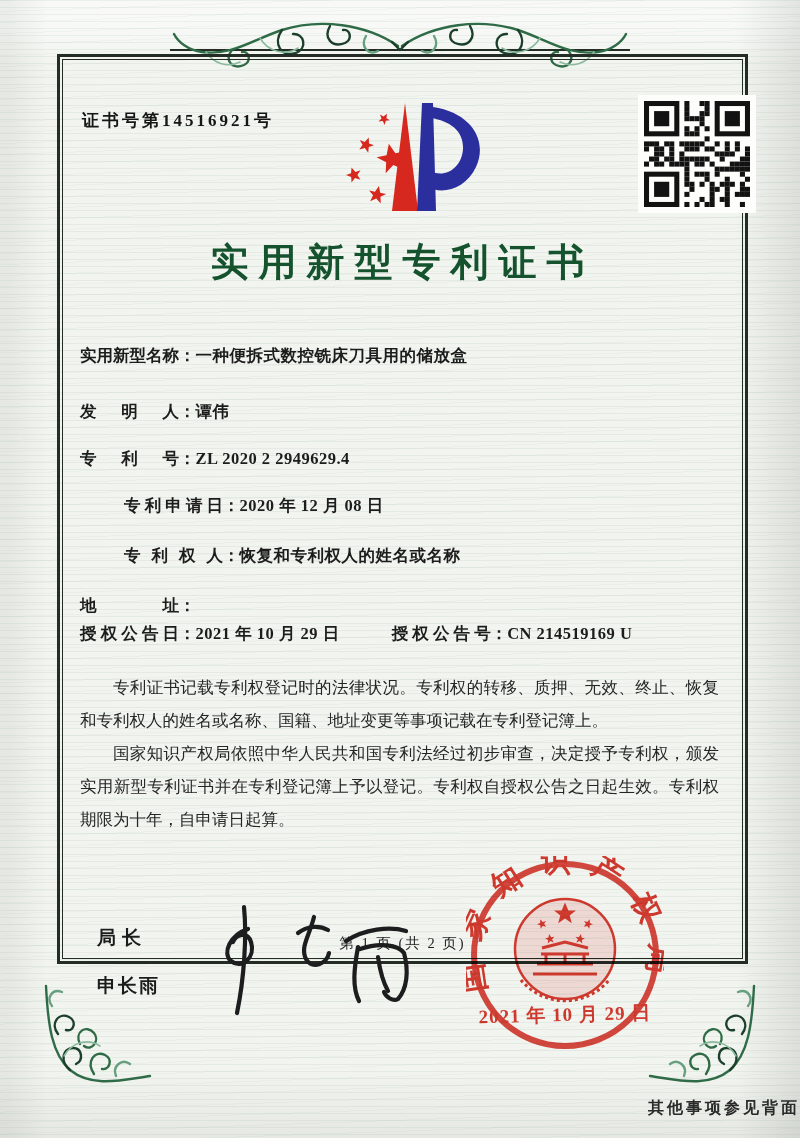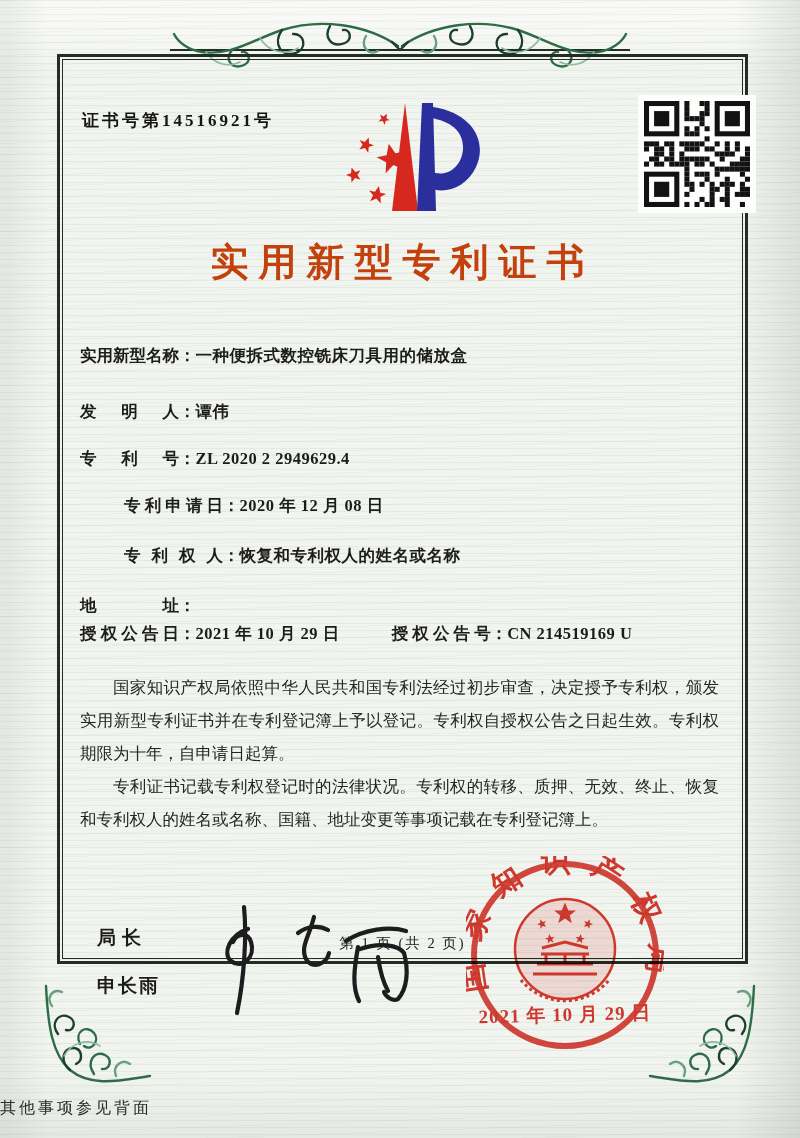--- a/index.html
+++ b/index.html
@@ -39,21 +39,21 @@
     position:absolute;left:22px;top:52px;font-size:17px;font-weight:600;
     letter-spacing:3px;color:#161616;
   }
   .logo{position:absolute;left:272px;top:40px;width:152px;height:122px;}
   .qr-wrap{
     position:absolute;left:578px;top:38px;width:118px;height:118px;background:#fdfdfc;
     display:flex;align-items:center;justify-content:center;
   }
   .title{
     position:absolute;left:0;top:180px;width:100%;text-align:center;
-    font-size:38px;font-weight:700;letter-spacing:10px;color:#c2410c;
+    font-size:38px;font-weight:700;letter-spacing:10px;color:#14532d;
   }
 
   
   .fields{position:absolute;left:20px;top:287px;right:24px;font-size:16.5px;font-weight:600;}
   .frow{display:flex;align-items:flex-start;line-height:24px;}
   .flabel{flex:0 0 auto;white-space:nowrap;}
   .flabel-inner{display:inline-block;width:99px;text-align:justify;text-align-last:justify;}
   .fvalue{flex:1 1 auto;letter-spacing:.5px;}
   .mb-lg{margin-bottom:32px;} .mb-md{margin-bottom:23px;margin-top:16px;} .mb-sm{margin-bottom:26px;margin-left:44px;}
   .frow-double{display:flex;}
@@ -79,22 +79,22 @@
     color:#d93025;font-size:19px;font-weight:700;letter-spacing:1px;transform:rotate(-1.5deg);
     font-family:"Liberation Serif","DejaVu Serif",serif;
   }
 
   
   .page-no{
     position:absolute;left:0;bottom:8px;width:100%;text-align:center;
     font-size:14.5px;letter-spacing:2px;color:#1e1e1e;
   }
   .back-note{
-    position:absolute;left:0;top:1098px;width:100%;text-align:left;
-    font-size:16px;letter-spacing:3px;color:#2a2a2a;font-weight:400;
+    position:absolute;left:0;top:1098px;width:100%;text-align:right;
+    font-size:16px;letter-spacing:3px;color:#2a2a2a;font-weight:700;
   }
 
   .hidden-defs{position:absolute;width:0;height:0;overflow:hidden;}
 </style>
 </head>
 <body>
 
 <div class="paper-texture"></div>
 
 <svg class="hidden-defs" aria-hidden="true">
@@ -319,22 +319,22 @@
       <span class="flabel"><span class="flabel-inner">授权公告日</span><span>：</span></span>
       <span class="fvalue" style="flex:0 0 auto;">2021 年 10 月 29 日</span>
       <span class="pair2">
         <span class="flabel"><span class="flabel-inner">授权公告号</span><span>：</span></span>
         <span class="fvalue">CN 214519169 U</span>
       </span>
     </div>
   </div>
 
   <div class="bodytext">
+    <p>专利证书记载专利权登记时的法律状况。专利权的转移、质押、无效、终止、恢复和专利权人的姓名或名称、国籍、地址变更等事项记载在专利登记簿上。</p>
     <p>国家知识产权局依照中华人民共和国专利法经过初步审查，决定授予专利权，颁发实用新型专利证书并在专利登记簿上予以登记。专利权自授权公告之日起生效。专利权期限为十年，自申请日起算。</p>
-    <p>专利证书记载专利权登记时的法律状况。专利权的转移、质押、无效、终止、恢复和专利权人的姓名或名称、国籍、地址变更等事项记载在专利登记簿上。</p>
   </div>
 
   <div class="sig-title">局长</div>
   <div class="sig-name">申长雨</div>
   <svg class="sig-hand" viewBox="0 0 236 124">
     <g fill="none" stroke="#1d1d1f" stroke-width="4.2" stroke-linecap="round">
       <path d="M56,34 C38,40 30,58 39,66 C50,75 64,62 59,47 C56,37 45,38 41,47"></path>
       <path d="M52,12 C55,42 52,84 45,118"></path>
       <path d="M106,38 C115,31 127,30 136,35"></path>
       <path d="M122,22 C117,42 108,52 114,64 C120,75 135,69 137,58"></path>

